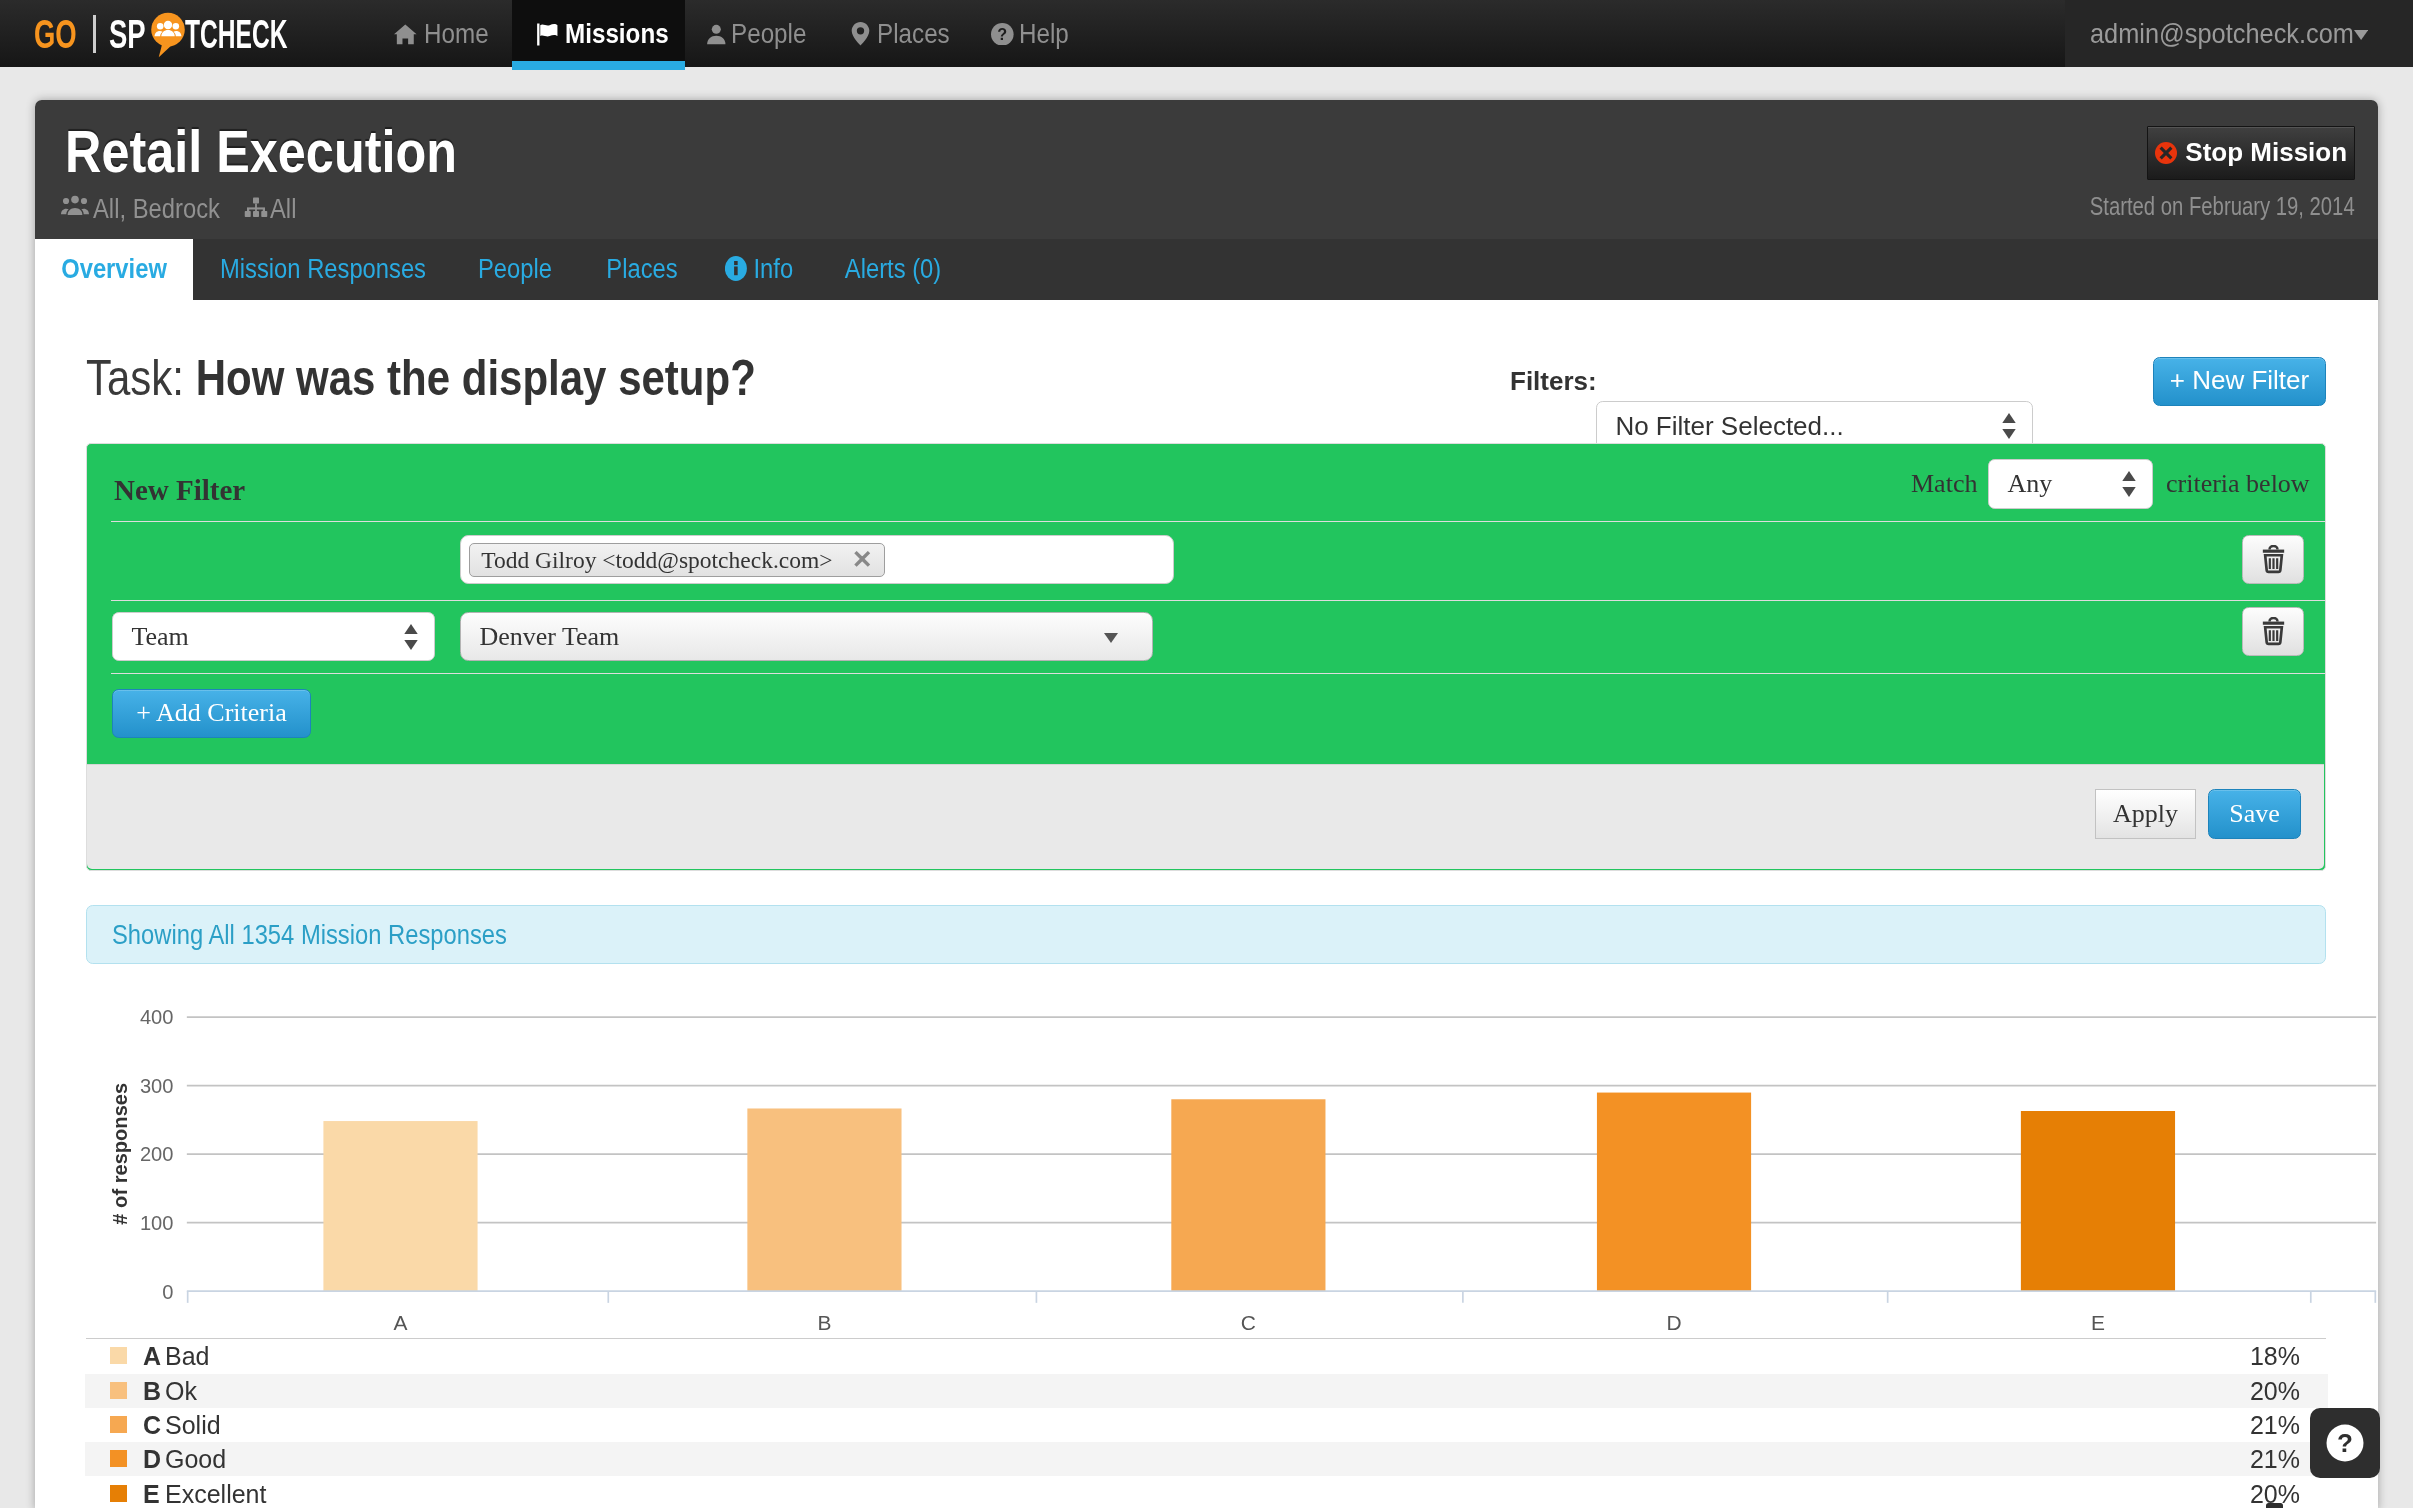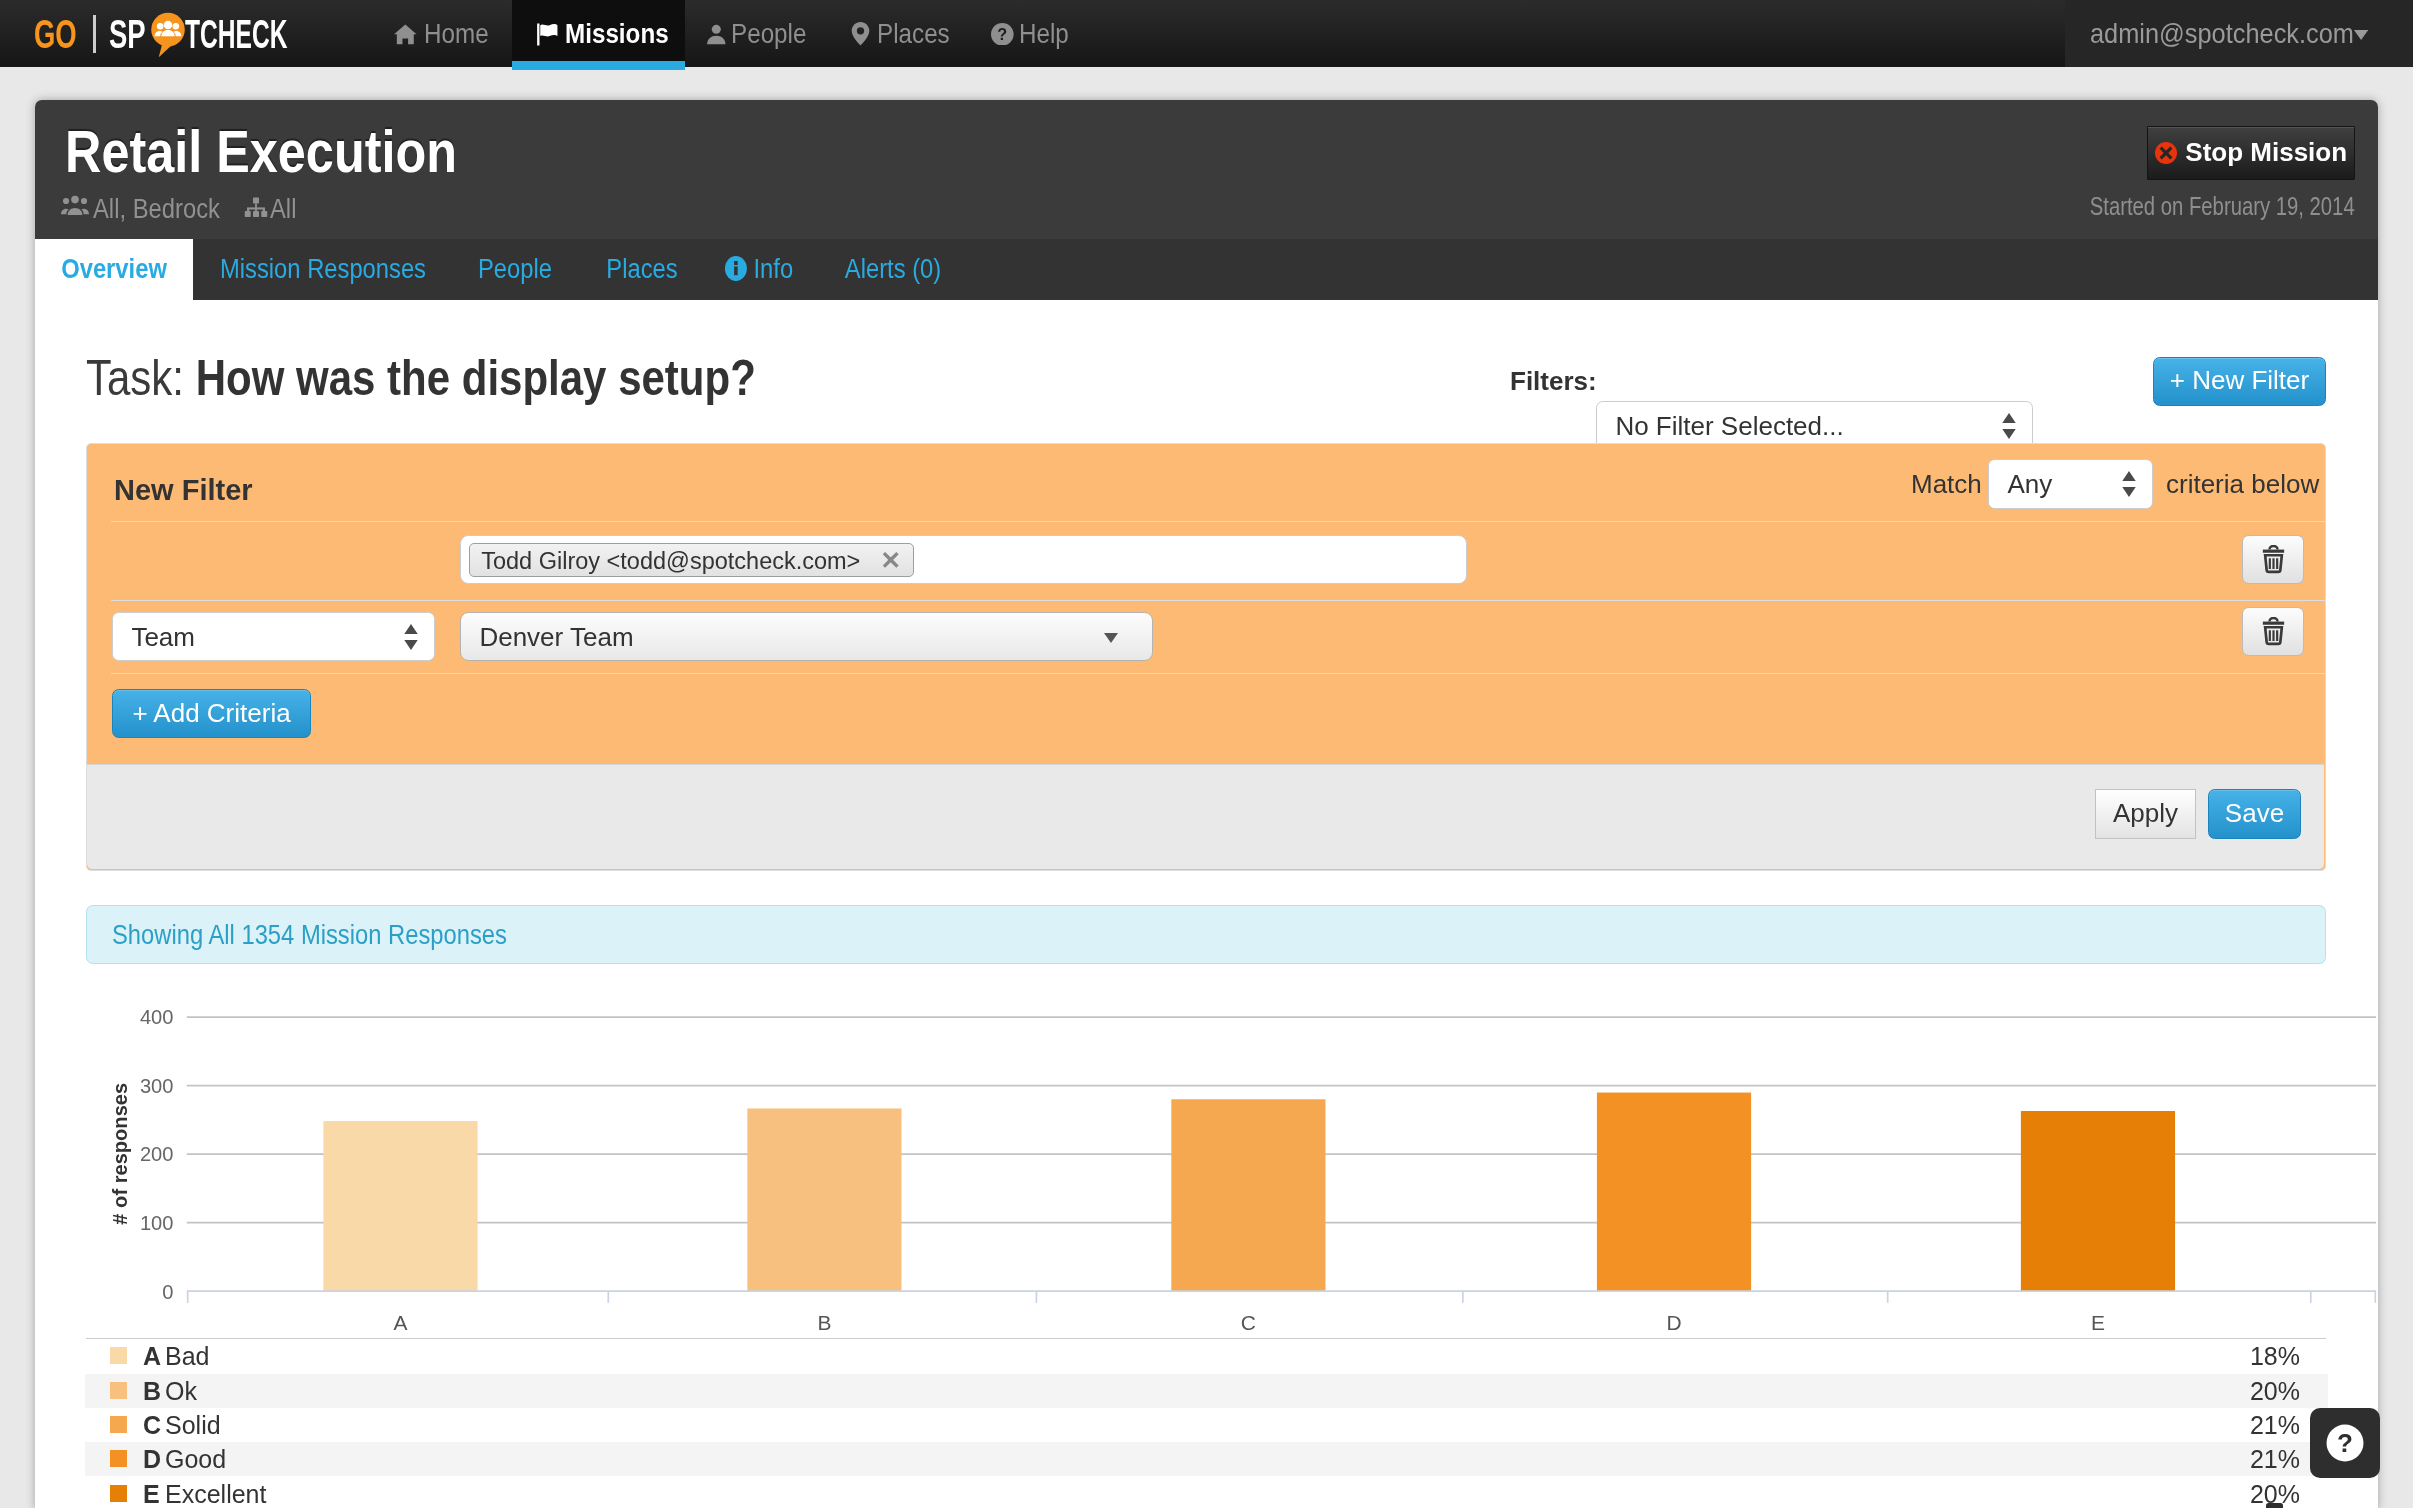--- a/index.html
+++ b/index.html
@@ -55,30 +55,30 @@
 #filters-label { position:absolute; left:1475px; top:66px; font-size:26px; font-weight:bold; color:#333; }
 .selectbox { background:#fff; border:1.7px solid #ccc; border-radius:6.7px; position:absolute; color:#333; font-size:26px; }
 .selectbox .txt { position:absolute; left:18.4px; top:50%; transform:translateY(-50%); white-space:nowrap; }
 .updown { position:absolute; right:15px; top:50%; transform:translateY(-50%); width:16px; height:26px; }
 #filter-select { left:1561px; top:57px; width:437px; height:49px;margin-top:44px; }
 .bluebtn { position:absolute; background:linear-gradient(#47b2e8,#2391cb); border:1.7px solid #1d83bb; border-radius:6.7px;
   color:#fff; font-size:26px; text-align:center; white-space:nowrap; box-shadow:inset 0 0.8px 0 rgba(255,255,255,0.25); }
 #newfilterbtn { left:2118px; top:57px; width:173px; height:49px; line-height:45px; }
 
 
-#fpanel { position:absolute; left:51px; top:143px; width:2240px; height:428px; background:#fdba74;
-  border:1.7px solid #ddd; border-radius:5px; }
+#fpanel { position:absolute; left:51px; top:143px; width:2240px; height:428px; background:#22c55e;
+  border:1.7px solid #ddd; border-radius:5px;font-family:Liberation Serif, serif; }
 #fpanel .fhead { position:absolute; left:27px; top:30px; font-size:29px; font-weight:bold; color:#333; }
 #match-label { position:absolute; left:1824px; top:25px; font-size:26px; color:#333; }
 #any-select { left:1901px; top:15px; width:165px; height:50px; }
 #crit-label { position:absolute; left:2079px; top:25px; font-size:26px; color:#333; }
 .fsep { position:absolute; left:23.5px; right:0; height:0; border-top:1.7px solid #ddd; }
 #user-select { left:25px; top:91px; width:323px; height:49px; }
 #team-select { left:25px; top:168px; width:323px; height:49px; }
-#taginput { position:absolute; left:373px; top:91px; width:1007px; height:49px; background:#fff; border:1.7px solid #ccc; border-radius:8.4px; }
+#taginput { position:absolute; left:373px; top:91px; width:714px; height:49px; background:#fff; border:1.7px solid #ccc; border-radius:8.4px; }
 .tag { position:absolute; left:7.5px; top:6.7px; height:34px; line-height:32px; background:linear-gradient(#f2f2f2,#e2e2e2);
   border:0.8px solid #9e9e9e; border-radius:5px; font-size:23.5px; color:#333; padding:0 11.7px; white-space:nowrap; }
 .tag .x { color:#888; font-weight:bold; margin-left:13.4px; font-size:25px; }
 #denver { position:absolute; left:373px; top:168px; width:693px; height:49px; border:1.7px solid #b3b3b3; border-radius:8.4px;
   background:linear-gradient(#fdfdfd,#e8e8e8); font-size:26px; color:#333; }
 #denver .txt { position:absolute; left:18.4px; top:50%; transform:translateY(-50%); }
 #denver .caret { position:absolute; right:34px; top:50%; transform:translateY(-40%);
   width:0; height:0; border-left:7.5px solid transparent; border-right:7.5px solid transparent; border-top:10px solid #555; }
 .trashbtn { position:absolute; left:2155px; width:62px; height:49px; background:linear-gradient(#fdfdfd,#e0e0e0);
   border:1.7px solid #bbb; border-radius:6.7px; text-align:center; }

